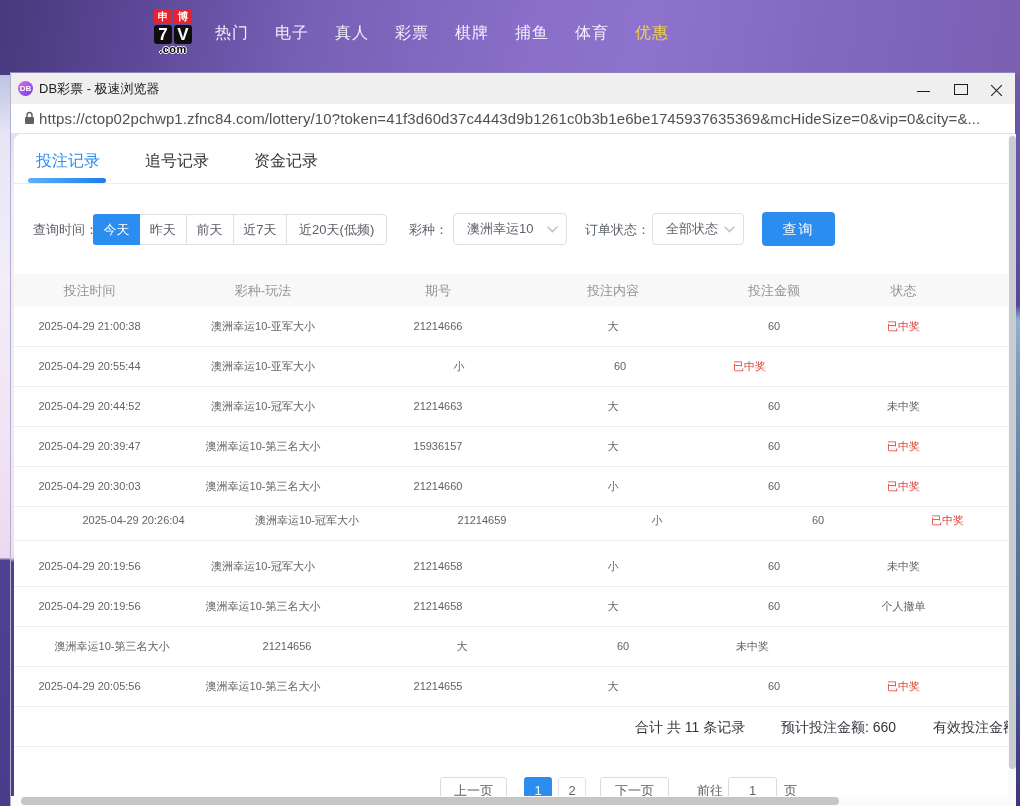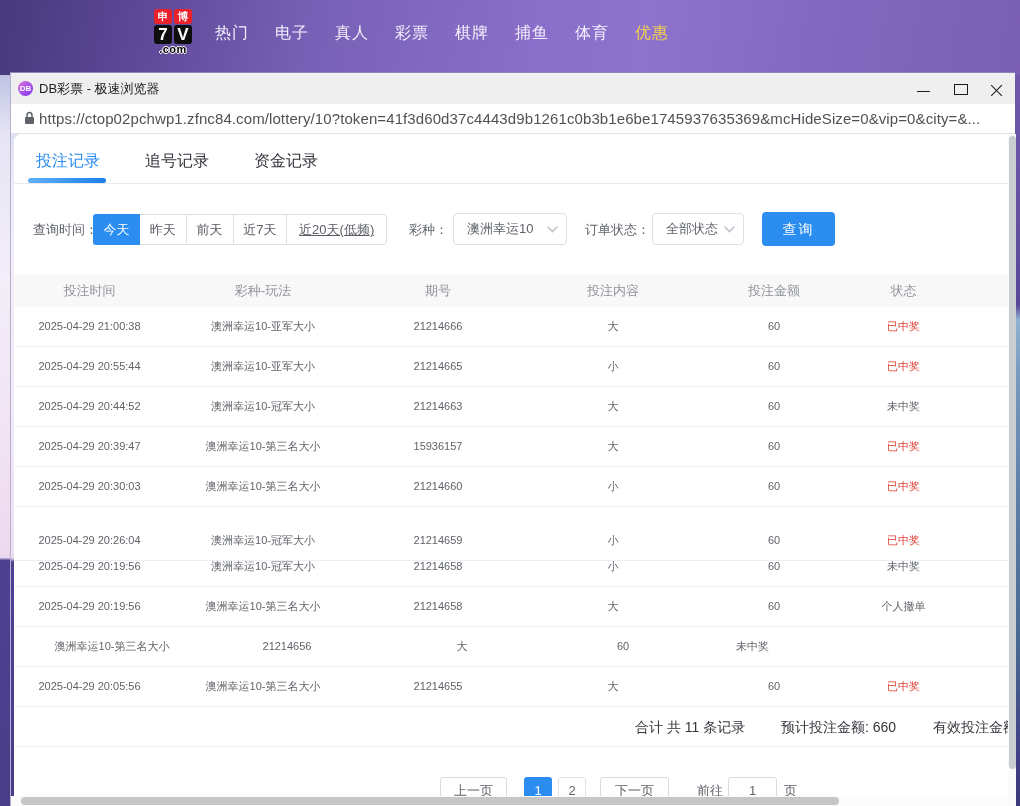--- a/index.html
+++ b/index.html
@@ -154,21 +154,21 @@
           </div>
         <div class="tab-underline"></div>
         <div class="tab-divider"></div>
 
         <div class="flt-label" style="left:19px">查询时间：</div>
         <div class="time-group" id="time-group">
             <div class="time-opt active" style="width: 47px;">今天</div>
             <div class="time-opt" style="width: 47px;">昨天</div>
             <div class="time-opt" style="width: 47px;">前天</div>
             <div class="time-opt" style="width: 54px;">近7天</div>
-            <div class="time-opt" style="width: 99px; text-decoration: underline;">近20天(低频)</div>
+            <div class="time-opt" style="width: 99px;">近20天(低频)</div>
           </div>
         <div class="flt-label" style="left:395px">彩种：</div>
         <div class="sel" style="left:439px;width:114px">
           <div class="sel-text">澳洲幸运10</div>
           <svg class="sel-caret" width="11" height="7" viewBox="0 0 11 7">
             <path d="M1 1 L5.5 5.6 L10 1" fill="none" stroke="#bfc3cc" stroke-width="1.6" stroke-linecap="round"></path>
           </svg>
         </div>
         <div class="flt-label" style="left:571px">订单状态：</div>
         <div class="sel" style="left:638px;width:92px">
@@ -192,21 +192,20 @@
               <div class="td" style="width: 151px;">2025-04-29 21:00:38</div>
               <div class="td" style="width: 196px;">澳洲幸运10-亚军大小</div>
               <div class="td" style="width: 154px;">21214666</div>
               <div class="td" style="width: 196px;">大</div>
               <div class="td" style="width: 126px;">60</div>
               <div class="td win" style="width: 133px;">已中奖</div>
             </div>
             <div class="trow" style="top: 213px;">
               <div class="td" style="width: 151px;">2025-04-29 20:55:44</div>
               <div class="td" style="width: 196px;">澳洲幸运10-亚军大小</div>
-              <div class="td" style="width: 154px;">21214665</div>
               <div class="td" style="width: 196px;">小</div>
               <div class="td" style="width: 126px;">60</div>
               <div class="td win" style="width: 133px;">已中奖</div>
             </div>
             <div class="trow" style="top: 253px;">
               <div class="td" style="width: 151px;">2025-04-29 20:44:52</div>
               <div class="td" style="width: 196px;">澳洲幸运10-冠军大小</div>
               <div class="td" style="width: 154px;">21214663</div>
               <div class="td" style="width: 196px;">大</div>
               <div class="td" style="width: 126px;">60</div>
@@ -221,21 +220,21 @@
               <div class="td win" style="width: 133px;">已中奖</div>
             </div>
             <div class="trow" style="top: 333px;">
               <div class="td" style="width: 151px;">2025-04-29 20:30:03</div>
               <div class="td" style="width: 196px;">澳洲幸运10-第三名大小</div>
               <div class="td" style="width: 154px;">21214660</div>
               <div class="td" style="width: 196px;">小</div>
               <div class="td" style="width: 126px;">60</div>
               <div class="td win" style="width: 133px;">已中奖</div>
             </div>
-            <div class="trow" style="top: 387px;">
+            <div class="trow" style="top: 367px; padding-left: 44px;">
               <div class="td" style="width: 151px;">2025-04-29 20:26:04</div>
               <div class="td" style="width: 196px;">澳洲幸运10-冠军大小</div>
               <div class="td" style="width: 154px;">21214659</div>
               <div class="td" style="width: 196px;">小</div>
               <div class="td" style="width: 126px;">60</div>
               <div class="td win" style="width: 133px;">已中奖</div>
             </div>
             <div class="trow" style="top: 413px;">
               <div class="td" style="width: 151px;">2025-04-29 20:19:56</div>
               <div class="td" style="width: 196px;">澳洲幸运10-冠军大小</div>

